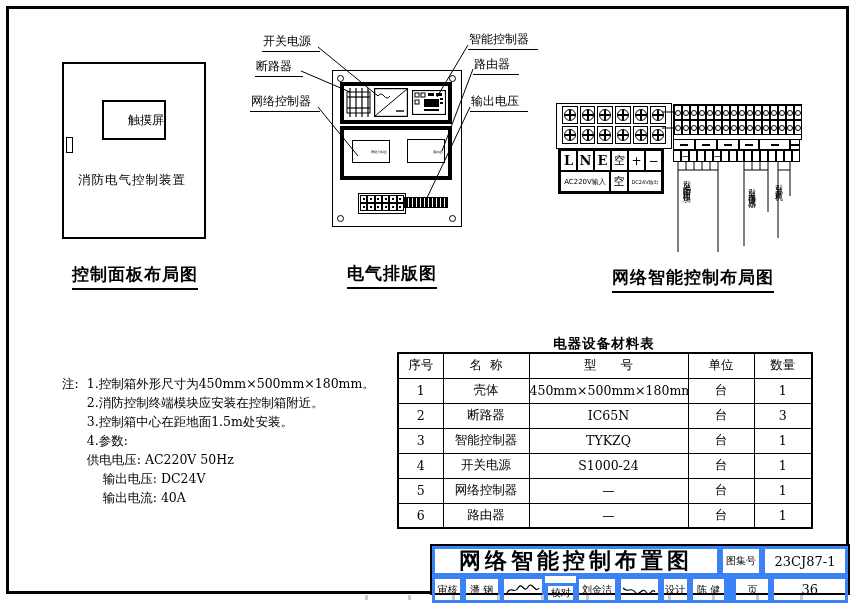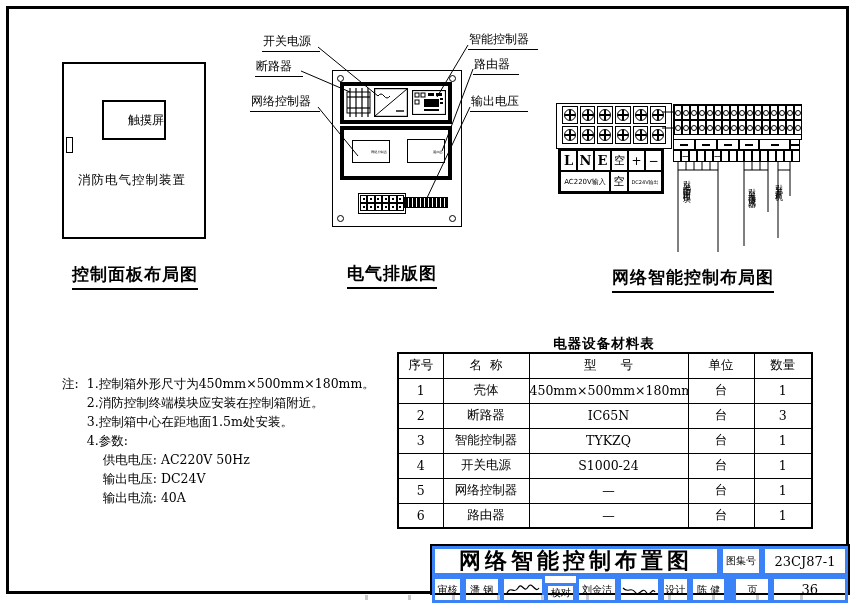--- a/index.html
+++ b/index.html
@@ -250,21 +250,21 @@
   <div class="abs caption" style="left:612px;top:266px;">网络智能控制布局图</div>
 
   <div class="abs notes" style="left:62px;top:374px;">
     <div style="display:flex;">
       <div style="margin-right:8px;">注:</div>
       <div>
         <div>1.控制箱外形尺寸为450mm×500mm×180mm。</div>
         <div>2.消防控制终端模块应安装在控制箱附近。</div>
         <div>3.控制箱中心在距地面1.5m处安装。</div>
         <div>4.参数:</div>
-        <div style="margin-left:16px;">供电电压: AC220V   50Hz</div>
+        <div style="">供电电压: AC220V   50Hz</div>
         <div style="margin-left:16px;">输出电压: DC24V</div>
         <div style="margin-left:16px;">输出电流: 40A</div>
       </div>
     </div>
   </div>
 
   <div class="abs" style="left:397px;top:335px;width:414px;text-align:center;font-weight:bold;font-size:13.5px;letter-spacing:1px;">电器设备材料表</div>
   <table class="mat abs" style="left:397px;top:352px;width:414px;border:2px solid #000;">
     <colgroup>
         <col style="width:45px">

